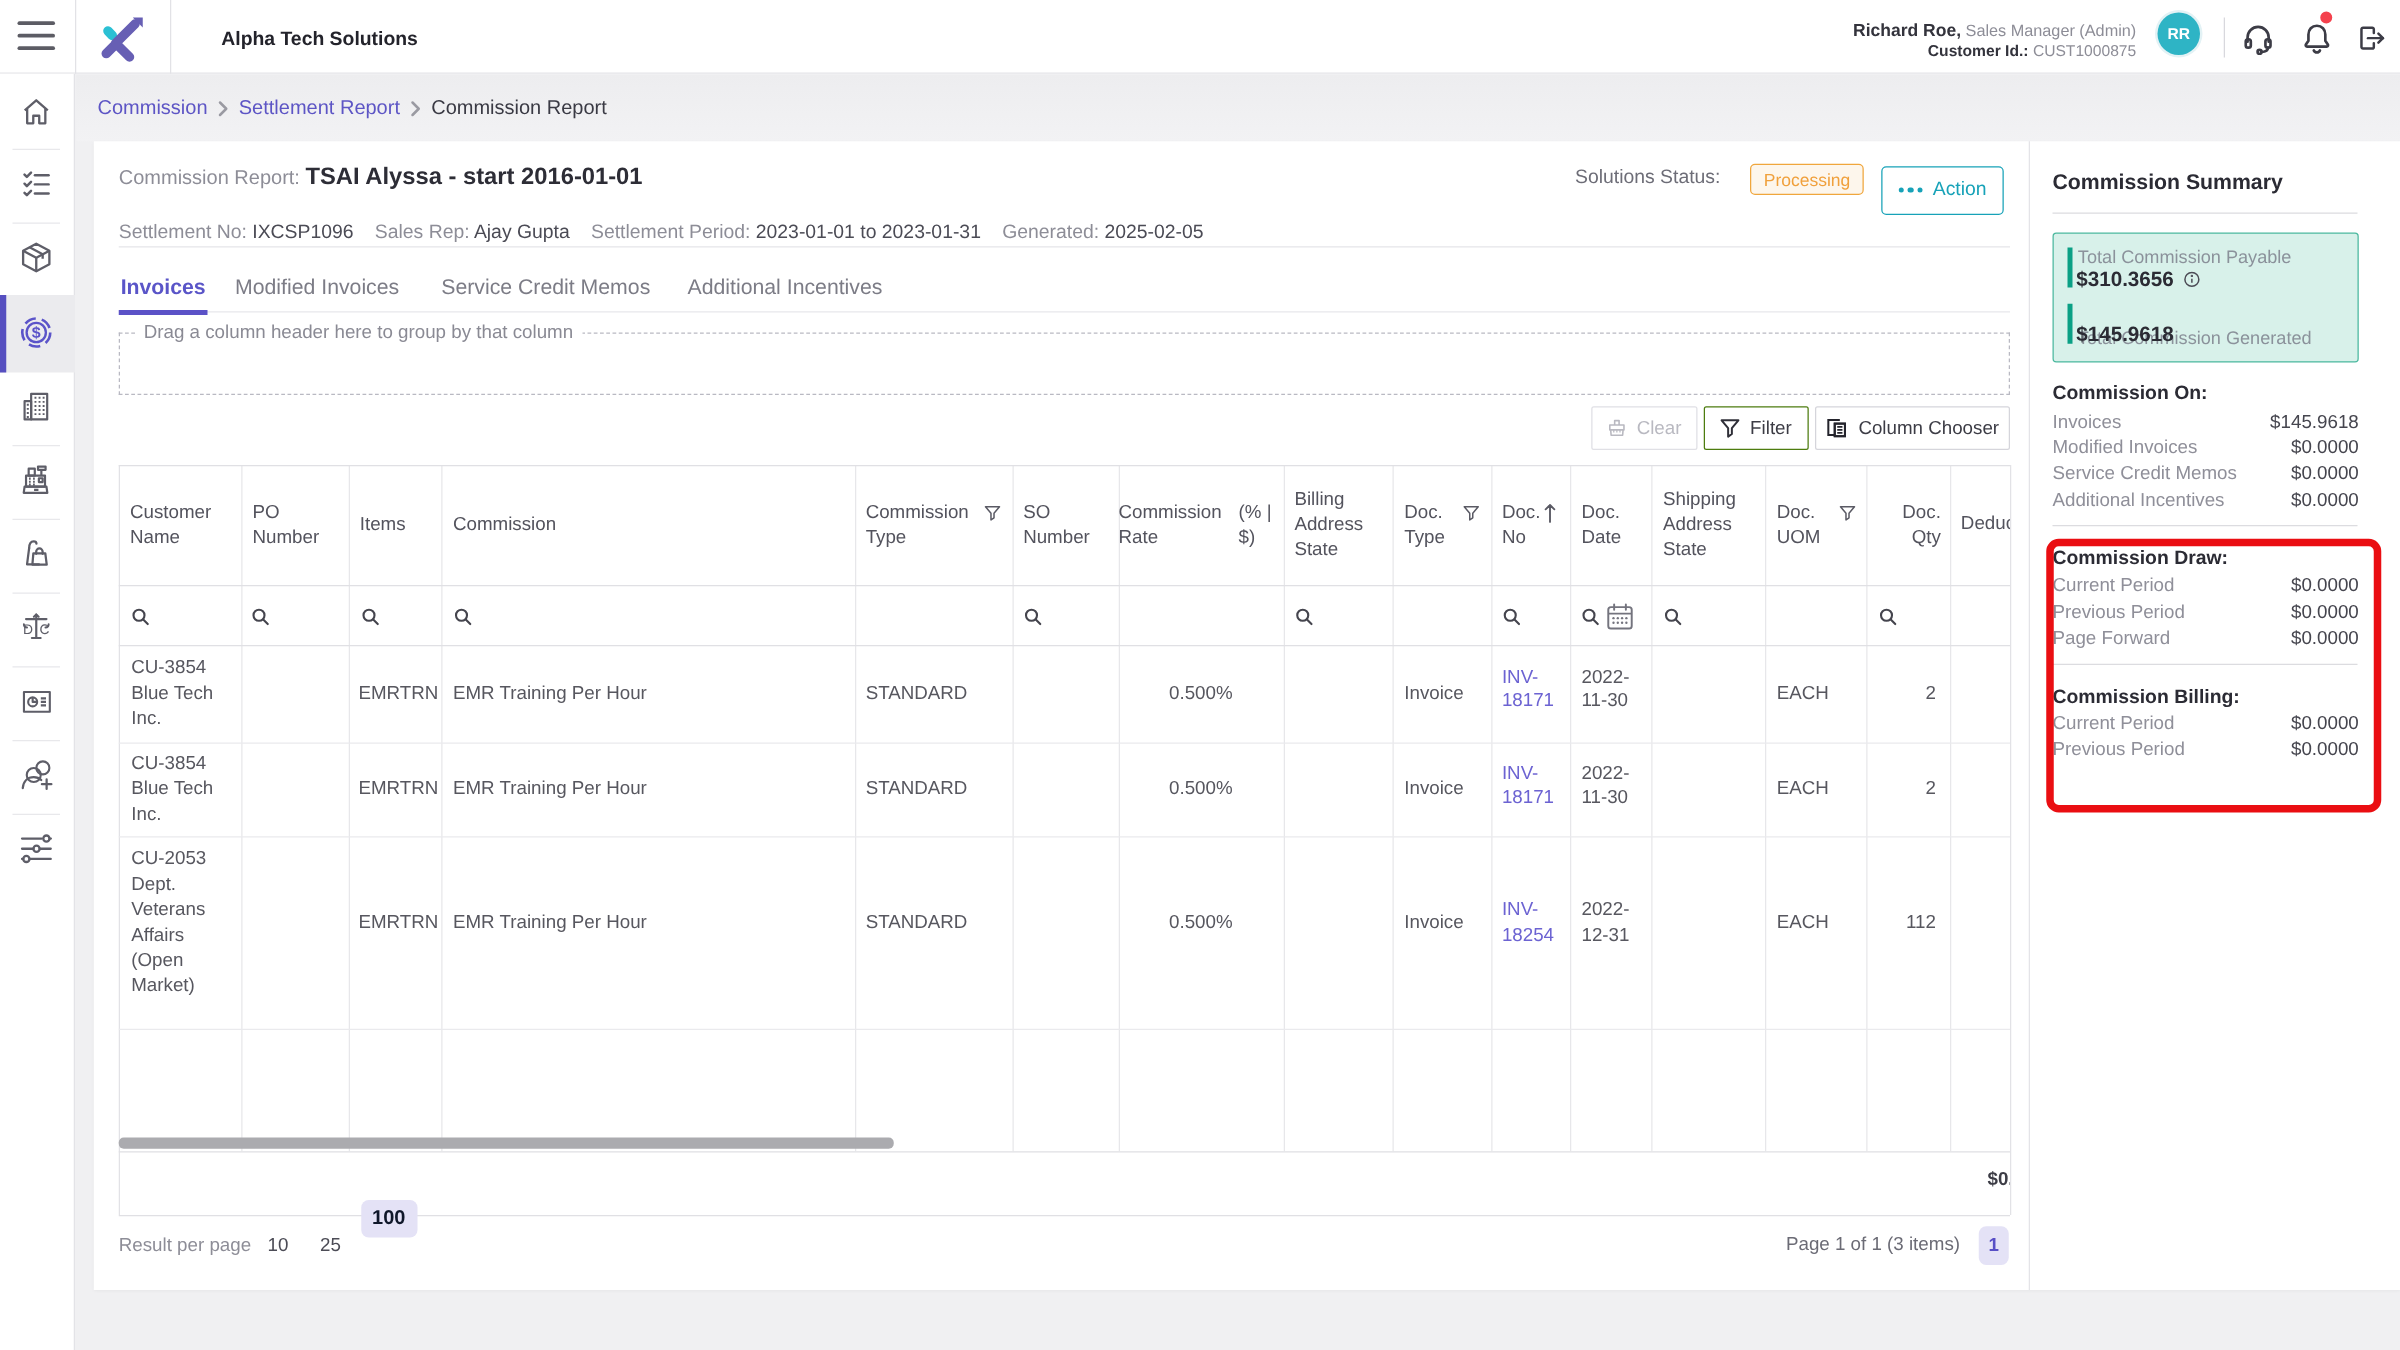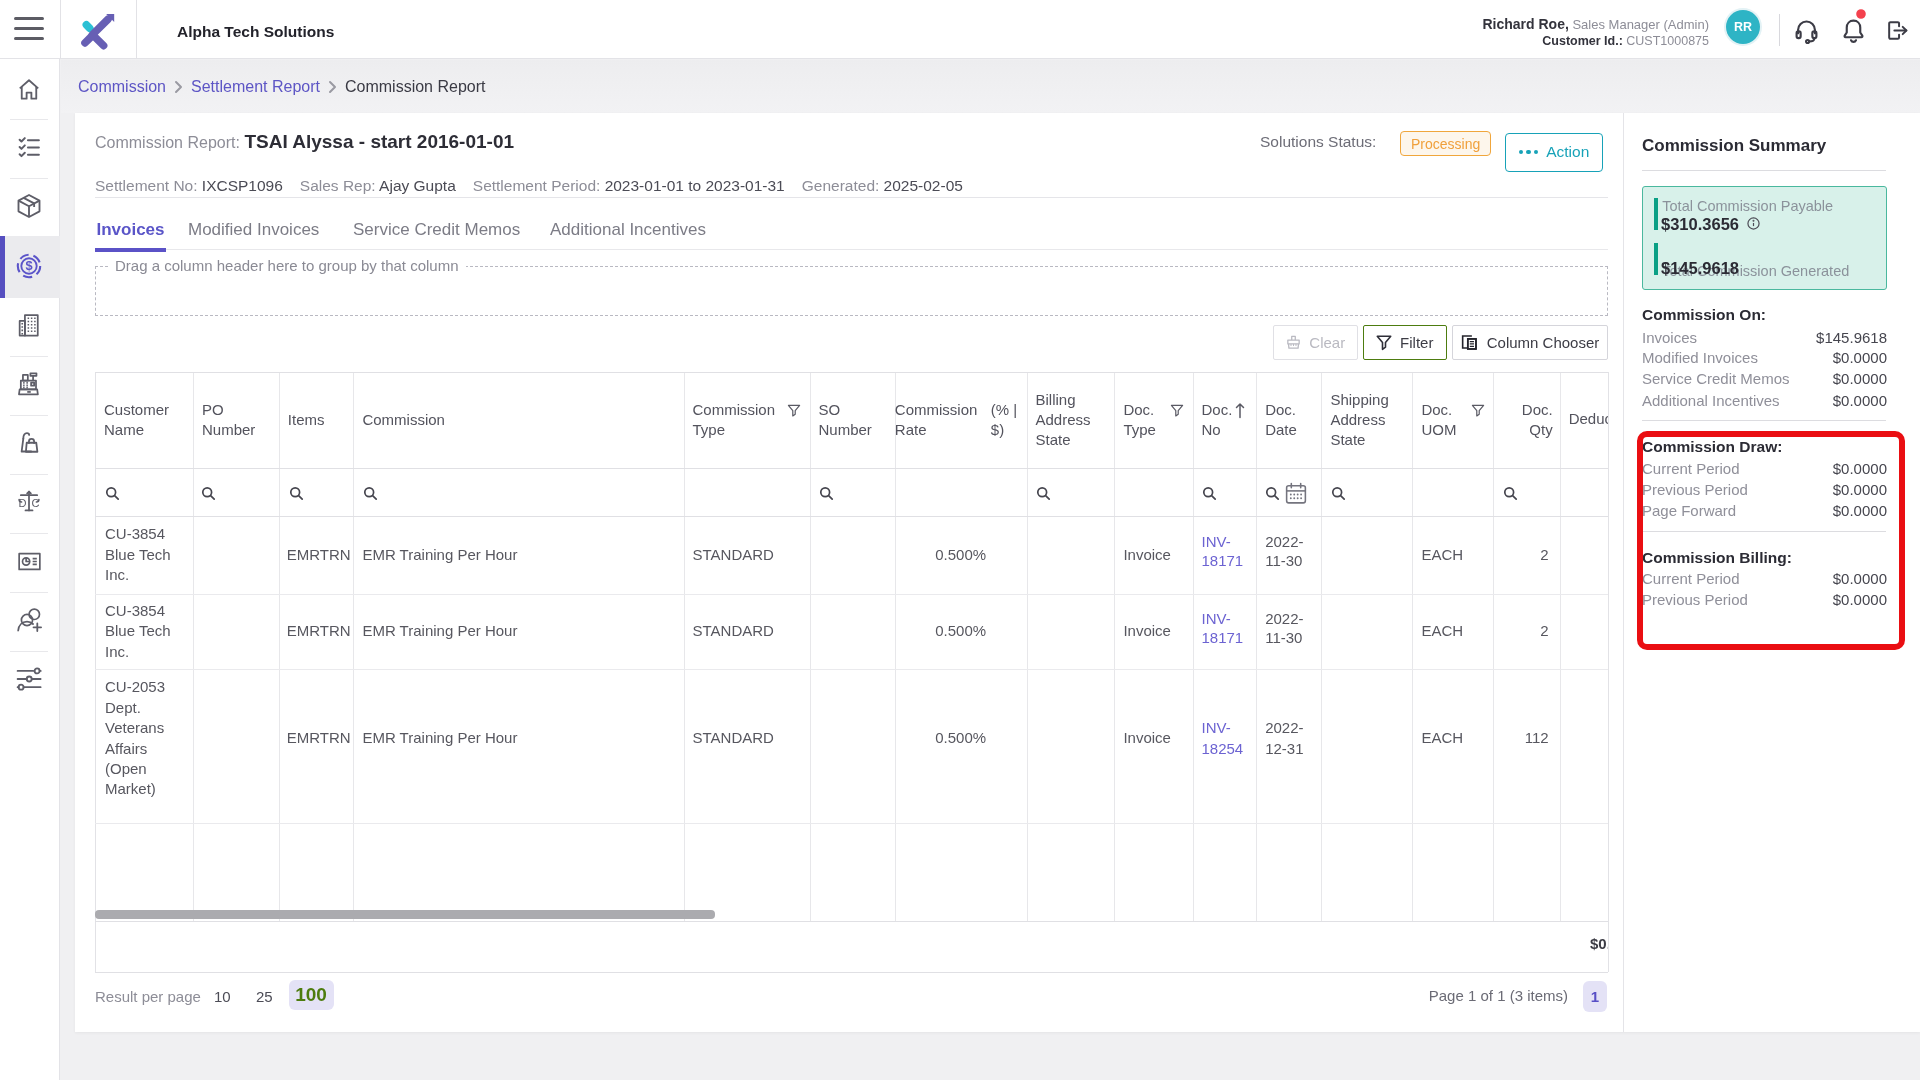--- a/index.html
+++ b/index.html
@@ -473,21 +473,21 @@
     <div>112</div>
   </div>
 
 <div class="abs" style="left:95px;top:910.4px;width:620px;height:9px;background:#ababaf;border-radius:4px;"></div>
 <div class="abs" style="left:95px;top:921px;width:1512.5px;height:50px;overflow:hidden;">
   <div class="abs" style="left:1495px;top:14px;font-size:15px;font-weight:600;color:#3c3c45;white-space:nowrap;">$0.0000</div>
 </div>
 <div class="abs flexc" style="left:95px;top:981px;height:30px;font-size:15px;color:#8d8d97;">Result per page</div>
 <div class="abs flexc" style="left:214px;top:981px;height:30px;font-size:15px;color:#4c4c56;">10</div>
 <div class="abs flexc" style="left:256px;top:981px;height:30px;font-size:15px;color:#4c4c56;">25</div>
-<div class="abs flexc" style="left:288.5px;top:980px;width:45px;height:30px;border-radius:6px;background:#e4e2f6;justify-content:center;font-size:19px;font-weight:bold;color:#4d7c0f;">100</div>
+<div class="abs flexc" style="left:288.5px;top:960px;width:45px;height:30px;border-radius:6px;background:#e4e2f6;justify-content:center;font-size:16px;font-weight:bold;color:#0f172a;">100</div>
 <div class="abs flexc" style="left:1215px;top:981px;width:353px;height:29px;justify-content:flex-end;font-size:15px;color:#6b6b75;">Page 1 of 1 (3 items)</div>
 <div class="abs flexc" style="left:1583px;top:981px;width:24px;height:31px;border-radius:6px;background:#e4e2f6;justify-content:center;font-size:15px;font-weight:bold;color:#584fc6;">1</div>
 
 <div class="abs" style="left:1642px;top:136px;font-size:17px;font-weight:bold;color:#2b2b34;">Commission Summary</div>
 <div class="hline" style="left:1641.8px;top:169.9px;width:244.5px;background:#dcdce0;"></div>
 <div class="abs" style="left:1641.8px;top:186.3px;width:245px;height:104.2px;background:#d8f1ea;border:1px solid #4ab89e;border-radius:3px;"></div>
 <div class="abs" style="left:1654.2px;top:198.2px;width:3.5px;height:32px;background:#0aa085;"></div>
 <div class="abs" style="left:1662.3px;top:198px;font-size:14.5px;color:#8b929b;">Total Commission Payable</div>
 <div class="abs" style="left:1661px;top:215px;font-size:16.5px;font-weight:bold;color:#2b2b34;">$310.3656</div>
 <svg class="abs" style="left:1747px;top:216.5px;" width="13" height="13" viewBox="0 0 14 14" fill="none" stroke="#4c4c56" stroke-width="1.3">

